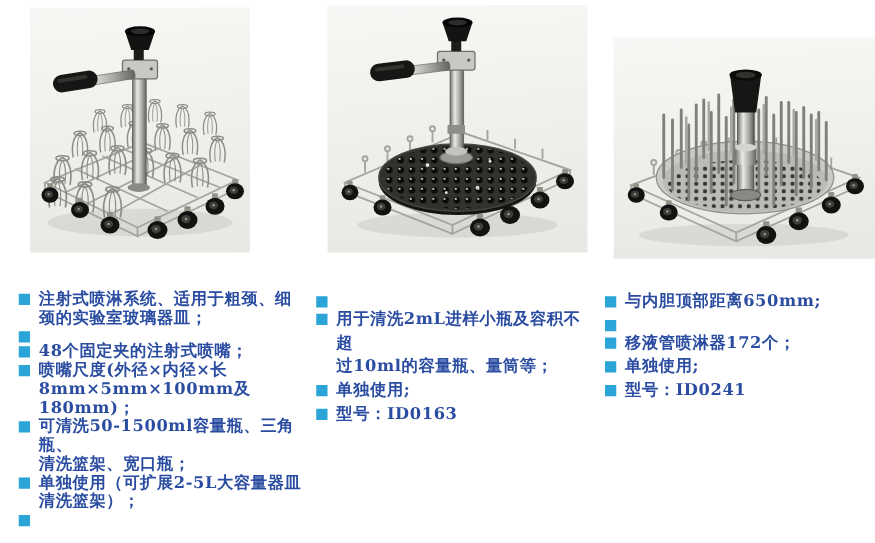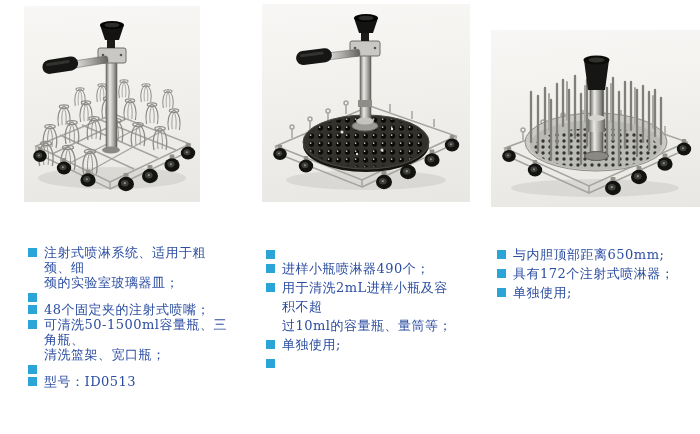--- a/index.html
+++ b/index.html
@@ -18,21 +18,21 @@
   .p2{left:262px;top:4px;width:208px;height:198px;}
   .p3{left:491px;top:30px;width:209px;height:177px;}
   
   .col{
     position:absolute;top:229px;color:#2b4da1;
     font-size:13px;letter-spacing:.5px;
   }
   .c1{left:12px;width:233px;line-height:15px;}
   .c2{left:250px;width:222px;line-height:19px;}
   .c3{left:481px;width:219px;line-height:19px;}
-  ul.specs{list-style:none;margin:16px;padding:0;}
+  ul.specs{list-style:none;margin:3px;padding:0;font-weight:bold;}
   li.spec{display:flex;align-items:flex-start;}
   .bullet{
     flex:0 0 auto;width:9px;height:9px;margin:3px 7px 0 0;
     background:#2ba4d7;
   }
   .c2 .bullet,.c3 .bullet{margin-top:5px;}
   .spec-text{white-space:pre-line;}
 </style>
 </head>
 <body>
@@ -239,65 +239,75 @@
       </li>
     <li class="spec">
         <span class="bullet"></span>
       </li>
     <li class="spec">
         <span class="bullet"></span>
         <span class="spec-text">48个固定夹的注射式喷嘴；</span>
       </li>
     <li class="spec">
         <span class="bullet"></span>
+        <span class="spec-text">喷嘴尺度(外径×内径×长
+8mm×5mm×100mm及180mm)；</span>
+      </li>
+    <li class="spec">
+        <span class="bullet"></span>
         <span class="spec-text">可清洗50-1500ml容量瓶、三角瓶、
 清洗篮架、宽口瓶；</span>
       </li>
     <li class="spec">
         <span class="bullet"></span>
-      </li>
-    <li class="spec">
-        <span class="bullet"></span>
-        <span class="spec-text">型号：ID0513</span>
+        <span class="spec-text">单独使用（可扩展2-5L大容量器皿
+清洗篮架）；</span>
+      </li>
+    <li class="spec">
+        <span class="bullet"></span>
       </li>
   </ul>
 </section>
 
 <section class="col c2">
   <ul class="specs">
     <li class="spec">
         <span class="bullet"></span>
       </li>
     <li class="spec">
         <span class="bullet"></span>
-        <span class="spec-text">进样小瓶喷淋器490个；</span>
-      </li>
-    <li class="spec">
-        <span class="bullet"></span>
         <span class="spec-text">用于清洗2mL进样小瓶及容积不超
 过10ml的容量瓶、量筒等；</span>
       </li>
     <li class="spec">
         <span class="bullet"></span>
         <span class="spec-text">单独使用;</span>
       </li>
     <li class="spec">
         <span class="bullet"></span>
+        <span class="spec-text">型号：ID0163</span>
       </li>
   </ul>
 </section>
 
 <section class="col c3">
   <ul class="specs">
     <li class="spec">
         <span class="bullet"></span>
         <span class="spec-text">与内胆顶部距离650mm;</span>
       </li>
     <li class="spec">
         <span class="bullet"></span>
-        <span class="spec-text">具有172个注射式喷淋器；</span>
+      </li>
+    <li class="spec">
+        <span class="bullet"></span>
+        <span class="spec-text">移液管喷淋器172个；</span>
       </li>
     <li class="spec">
         <span class="bullet"></span>
         <span class="spec-text">单独使用;</span>
+      </li>
+    <li class="spec">
+        <span class="bullet"></span>
+        <span class="spec-text">型号：ID0241</span>
       </li>
   </ul>
 </section>
 
 </body></html>

